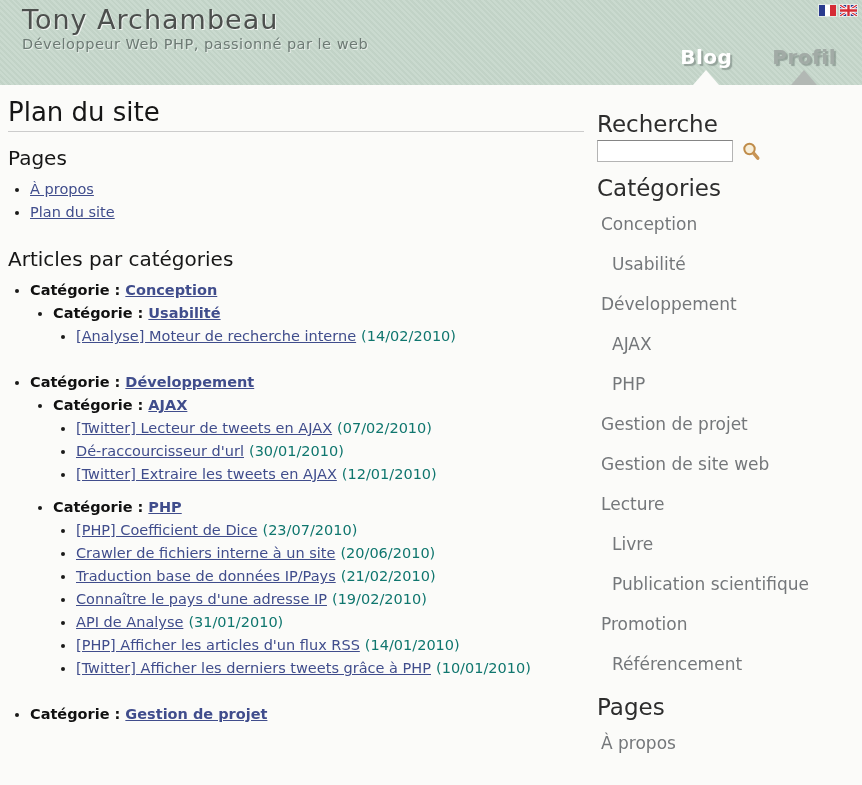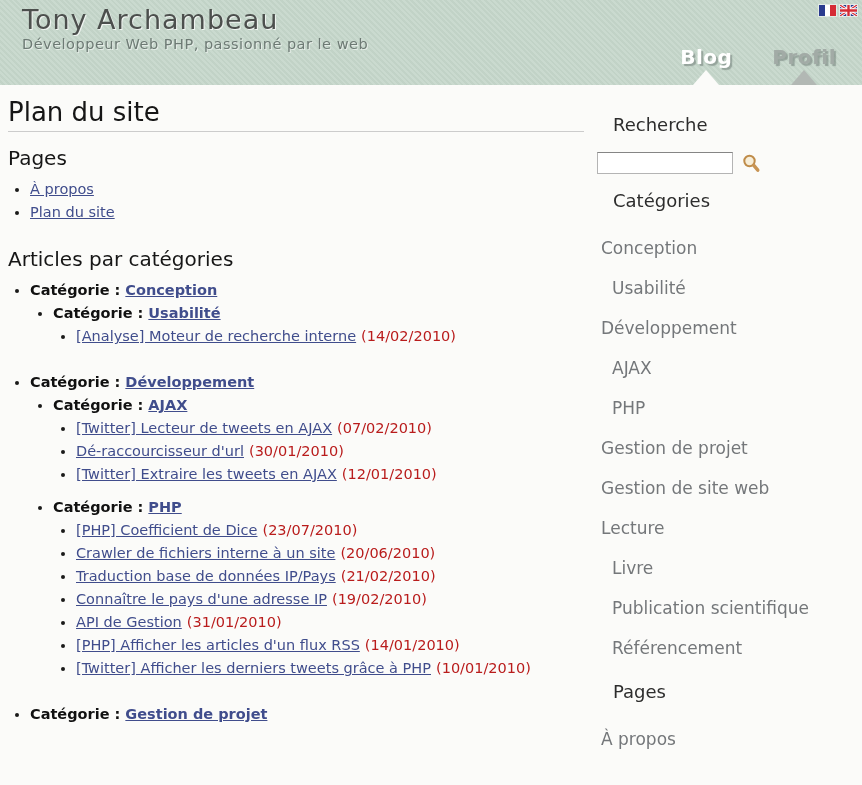--- a/index.html
+++ b/index.html
@@ -44,24 +44,24 @@
   .content h2{margin:15px 0 0 0;font-size:20px;font-weight:normal;color:#161616;line-height:23px;}
   .content h2.articles-heading{margin-top:24px;}
   .content ul{margin:8px 0 0 0;padding:0 0 0 22px;list-style:disc;}
   .content ul ul{margin:0;padding-left:23px;}
   .content li{line-height:23px;font-size:14.5px;}
   .groups > li{margin-bottom:23px;}
   .subcats > li:not(:last-child){margin-bottom:10px;}
   .content a{color:#404d8c;text-decoration:underline;}
   .cat-label{font-weight:bold;color:#111;}
   .cat-link{font-weight:bold;margin-left:5px;}
-  .date{margin-left:5px;color:#b91c1c;}
+  .date{margin-left:5px;color:#0f766e;}
   
   .sidebar{position:absolute;left:597px;top:85px;width:262px;}
-  .sidebar h3{margin:16px;font-size:18px;font-weight:normal;color:#2d2d2d;line-height:23px;}
+  .sidebar h3{margin:0;font-size:23px;font-weight:normal;color:#2d2d2d;line-height:23px;}
   .sidebar h3.search-heading{margin-top:28px;}
   .sidebar h3.cats-heading{margin-top:15px;}
   .sidebar h3.pages-heading{margin-top:12px;}
   .search-row{margin-top:4px;display:flex;align-items:center;}
   .search-input{
     box-sizing:border-box;width:136px;height:22px;padding:2px 4px;
     border:1px solid #b4b4b4;border-top-color:#858585;background:#ffffff;
     font-family:inherit;font-size:13px;color:#333;outline:none;
   }
   .search-icon{margin-left:8px;cursor:pointer;}
@@ -139,21 +139,21 @@
               <li><a href="#">[Twitter] Extraire les tweets en AJAX</a><span class="date">(12/01/2010)</span></li>
             </ul>
           </li>
           <li class="subcat">
             <span class="cat-label">Catégorie :</span><a class="cat-link" href="#">PHP</a>
             <ul class="articles">
               <li><a href="#">[PHP] Coefficient de Dice</a><span class="date">(23/07/2010)</span></li>
               <li><a href="#">Crawler de fichiers interne à un site</a><span class="date">(20/06/2010)</span></li>
               <li><a href="#">Traduction base de données IP/Pays</a><span class="date">(21/02/2010)</span></li>
               <li><a href="#">Connaître le pays d'une adresse IP</a><span class="date">(19/02/2010)</span></li>
-              <li><a href="#">API de Gestion</a><span class="date">(31/01/2010)</span></li>
+              <li><a href="#">API de Analyse</a><span class="date">(31/01/2010)</span></li>
               <li><a href="#">[PHP] Afficher les articles d'un flux RSS</a><span class="date">(14/01/2010)</span></li>
               <li><a href="#">[Twitter] Afficher les derniers tweets grâce à PHP</a><span class="date">(10/01/2010)</span></li>
             </ul>
           </li>
         </ul>
       </li>
 
       <li class="group">
         <span class="cat-label">Catégorie :</span><a class="cat-link" href="#">Gestion de projet</a>
       </li>
@@ -176,20 +176,21 @@
       <li class="lvl1">Conception</li>
       <li class="lvl2">Usabilité</li>
       <li class="lvl1">Développement</li>
       <li class="lvl2">AJAX</li>
       <li class="lvl2">PHP</li>
       <li class="lvl1">Gestion de projet</li>
       <li class="lvl1">Gestion de site web</li>
       <li class="lvl1">Lecture</li>
       <li class="lvl2">Livre</li>
       <li class="lvl2">Publication scientifique</li>
+      <li class="lvl1">Promotion</li>
       <li class="lvl2">Référencement</li>
     </ul>
 
     <h3 class="pages-heading">Pages</h3>
     <ul class="side-list">
       <li class="lvl1">À propos</li>
     </ul>
   </div>
 
 </div>

